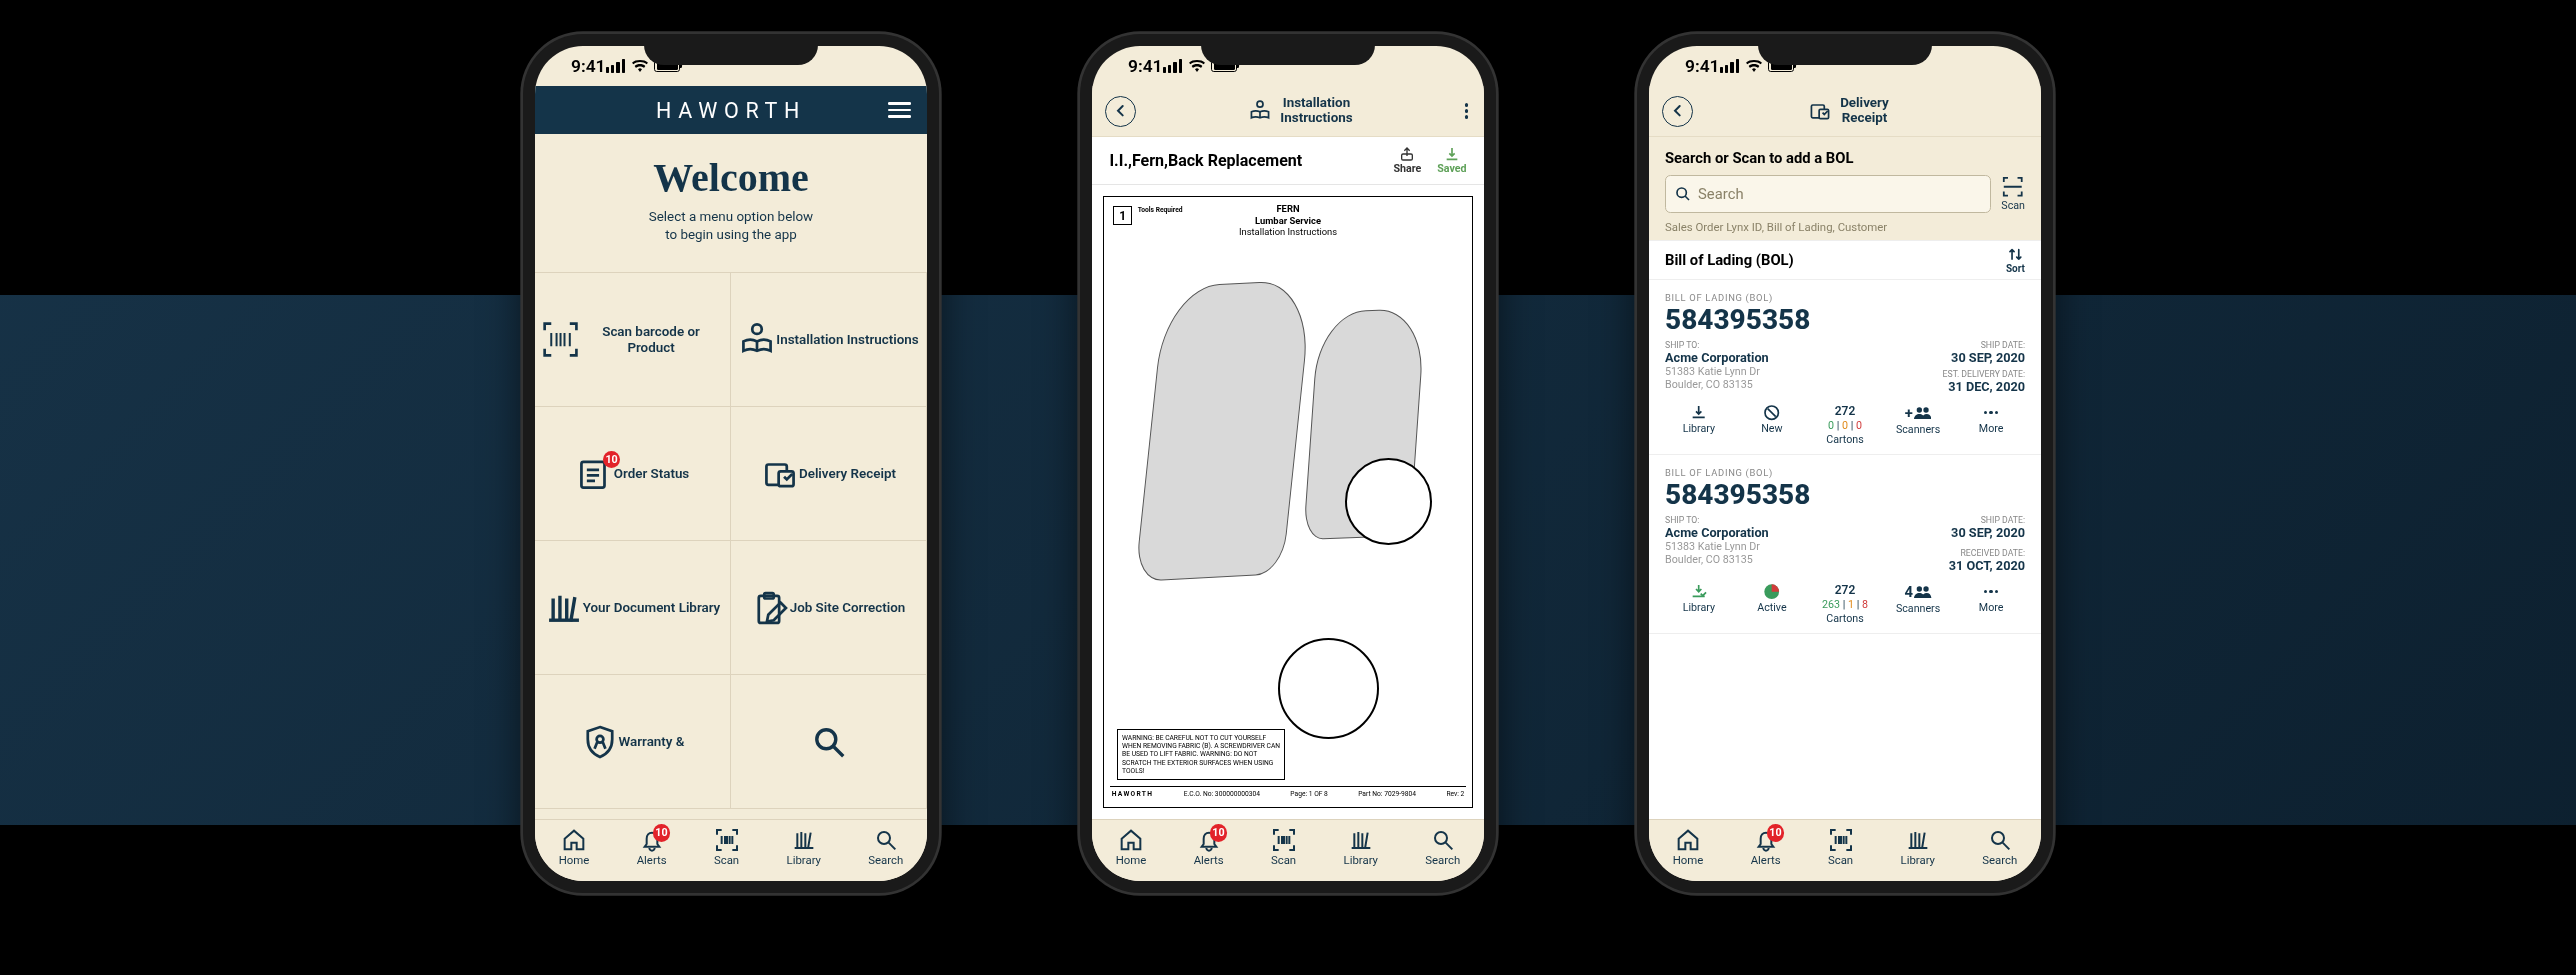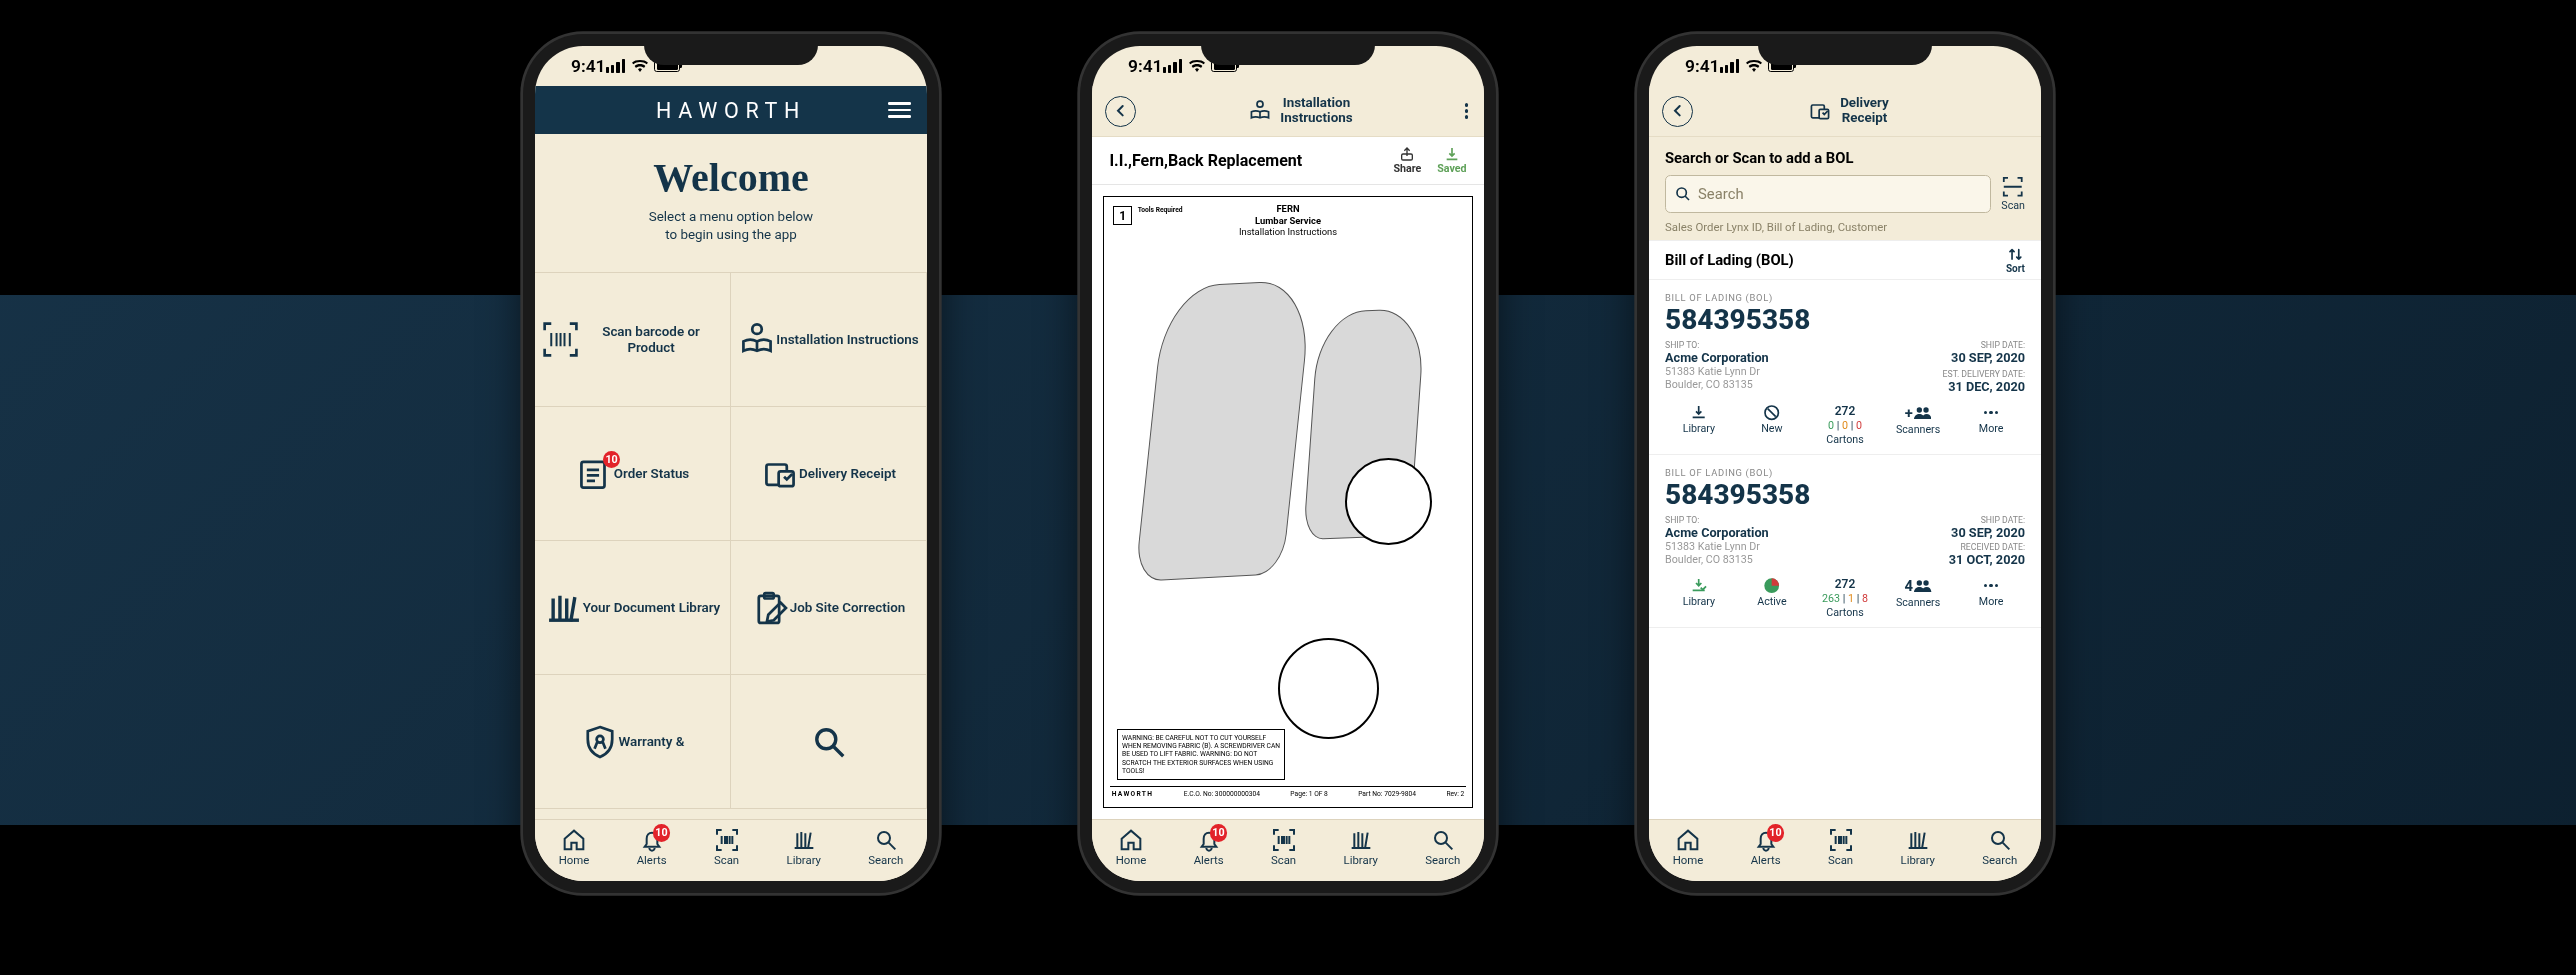--- a/index.html
+++ b/index.html
@@ -815,21 +815,21 @@
           <div class="bol-row">
             <div class="bol-ship">
               <div class="lbl">SHIP TO:</div>
               <div class="val">Acme Corporation</div>
               <div class="addr">51383 Katie Lynn Dr</div>
               <div class="addr">Boulder, CO 83135</div>
             </div>
             <div class="bol-dates">
               <div class="lbl">SHIP DATE:</div>
               <div class="val">30 SEP,  2020</div>
-              <div class="lbl" style="margin-top:2px">RECEIVED DATE:</div>
+              <div class="lbl" style="margin-top:8px">RECEIVED DATE:</div>
               <div class="val">31 OCT, 2020</div>
             </div>
           </div>
           <div class="bol-toolbar">
             <div class="bol-tool">
               <svg width="17.4" height="17.4" viewBox="0 0 26 26">
                   <g fill="none" stroke="#3a9b5c" stroke-width="2.5">
                     <path d="M13 3v10M9 9l4 4 4-4M4 20h18"></path>
                     <path d="M16 16l3 3 5-5"></path>
                   </g>

